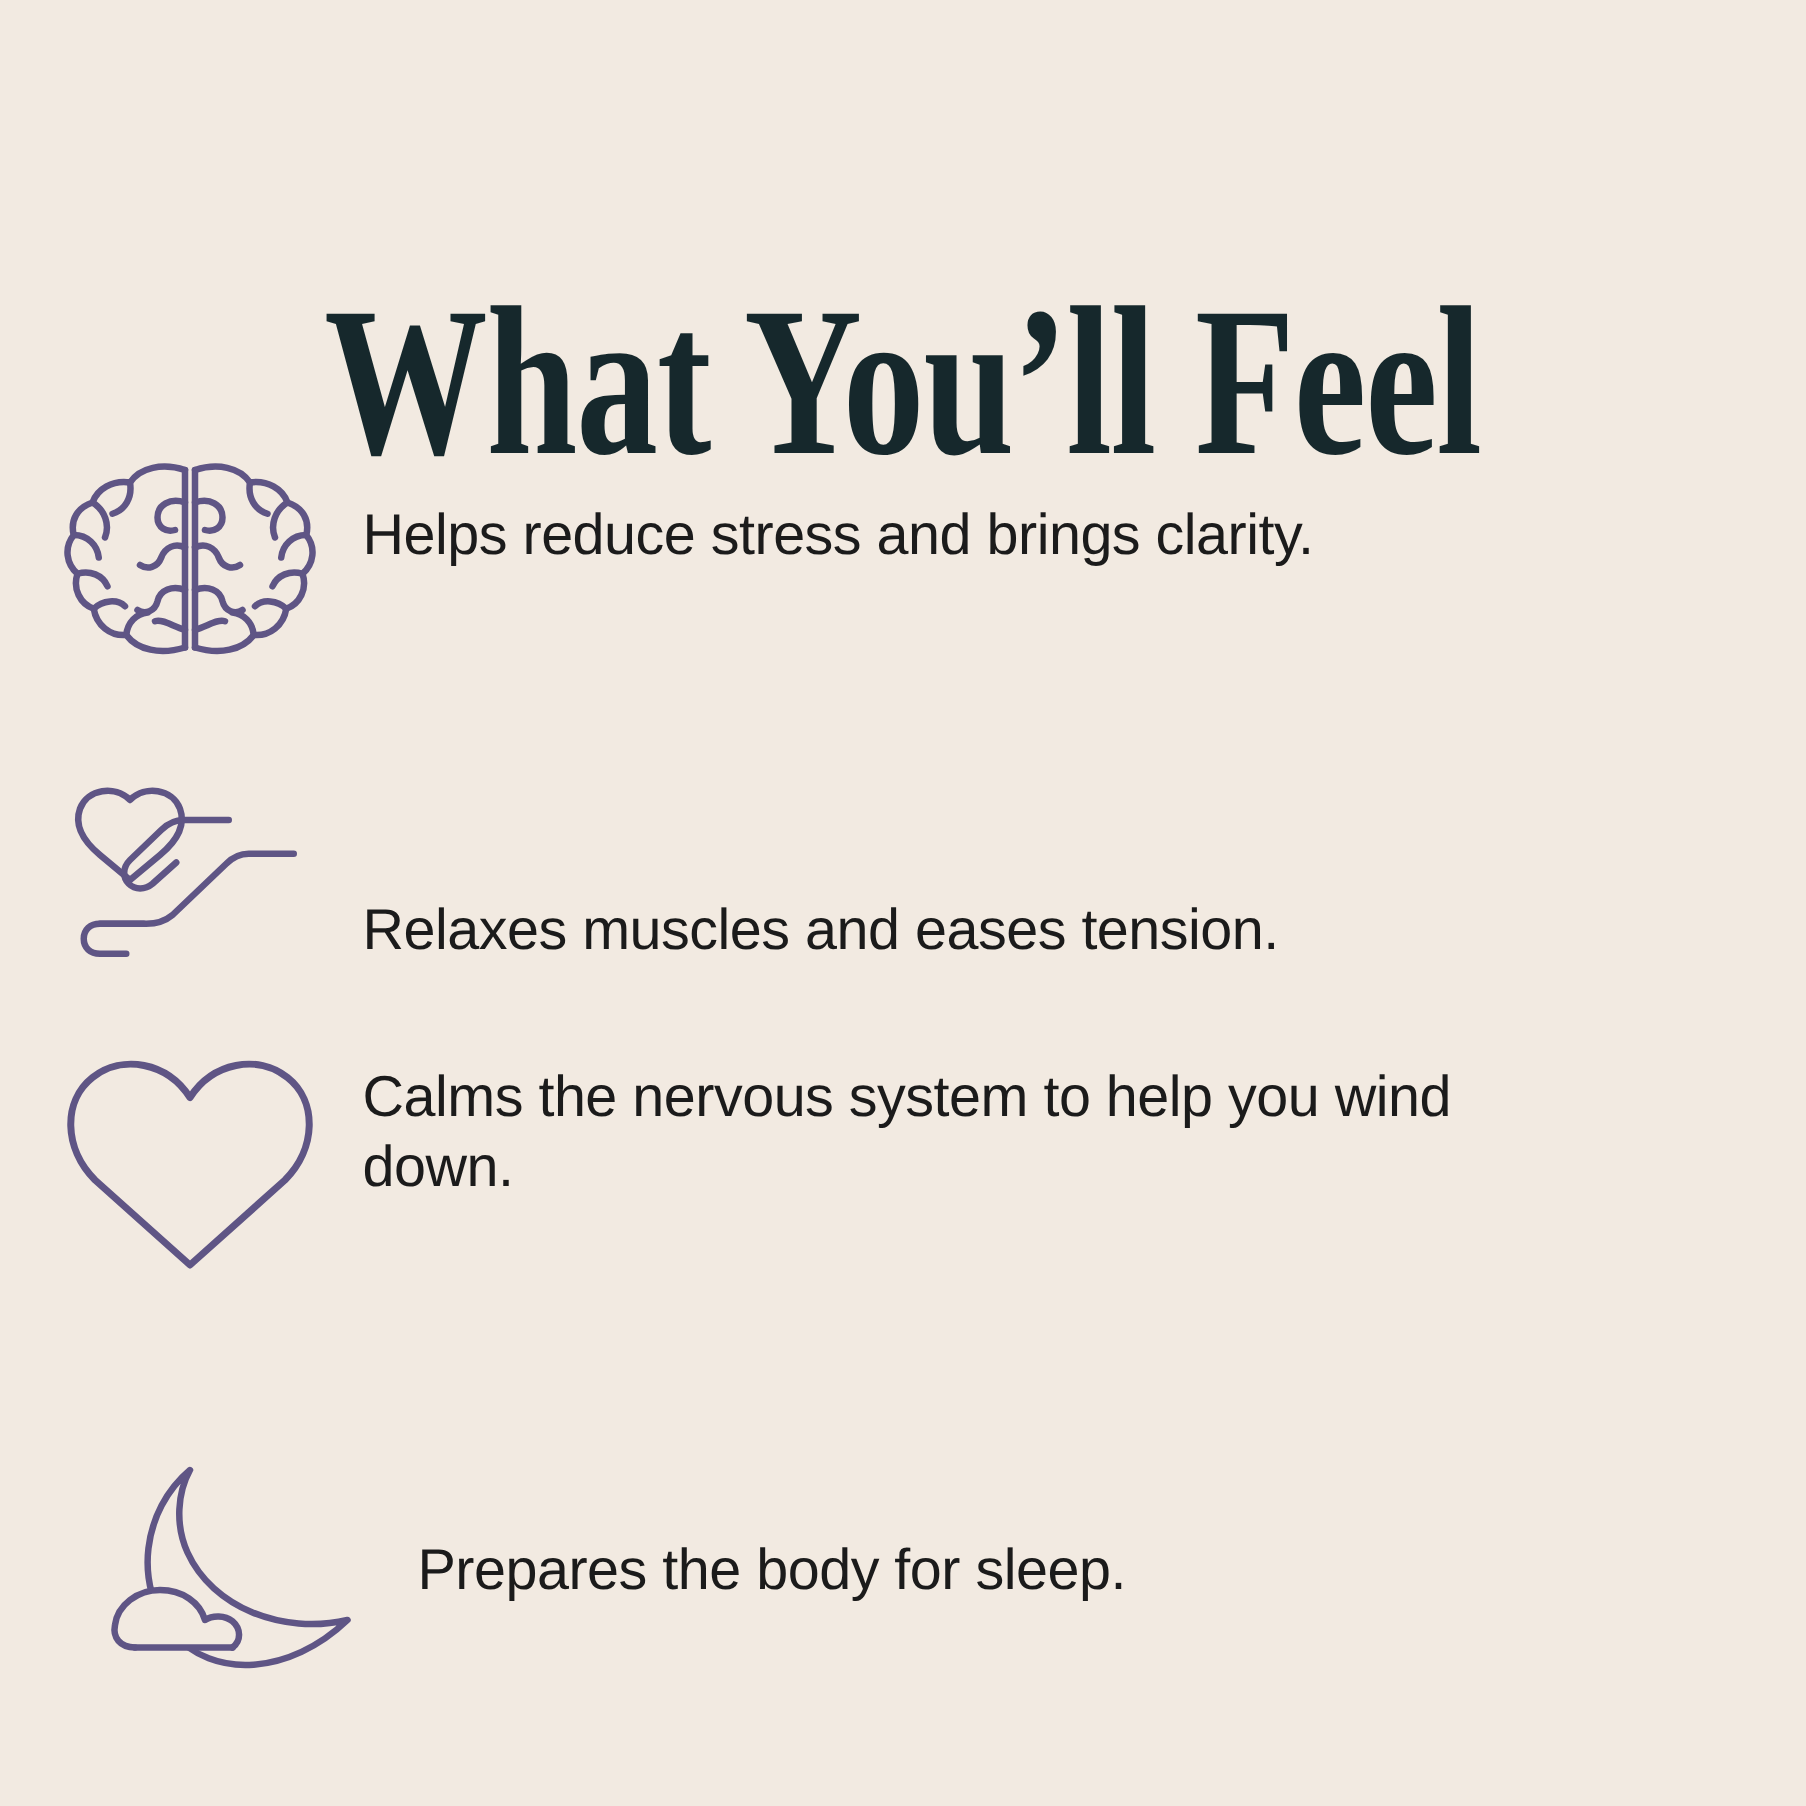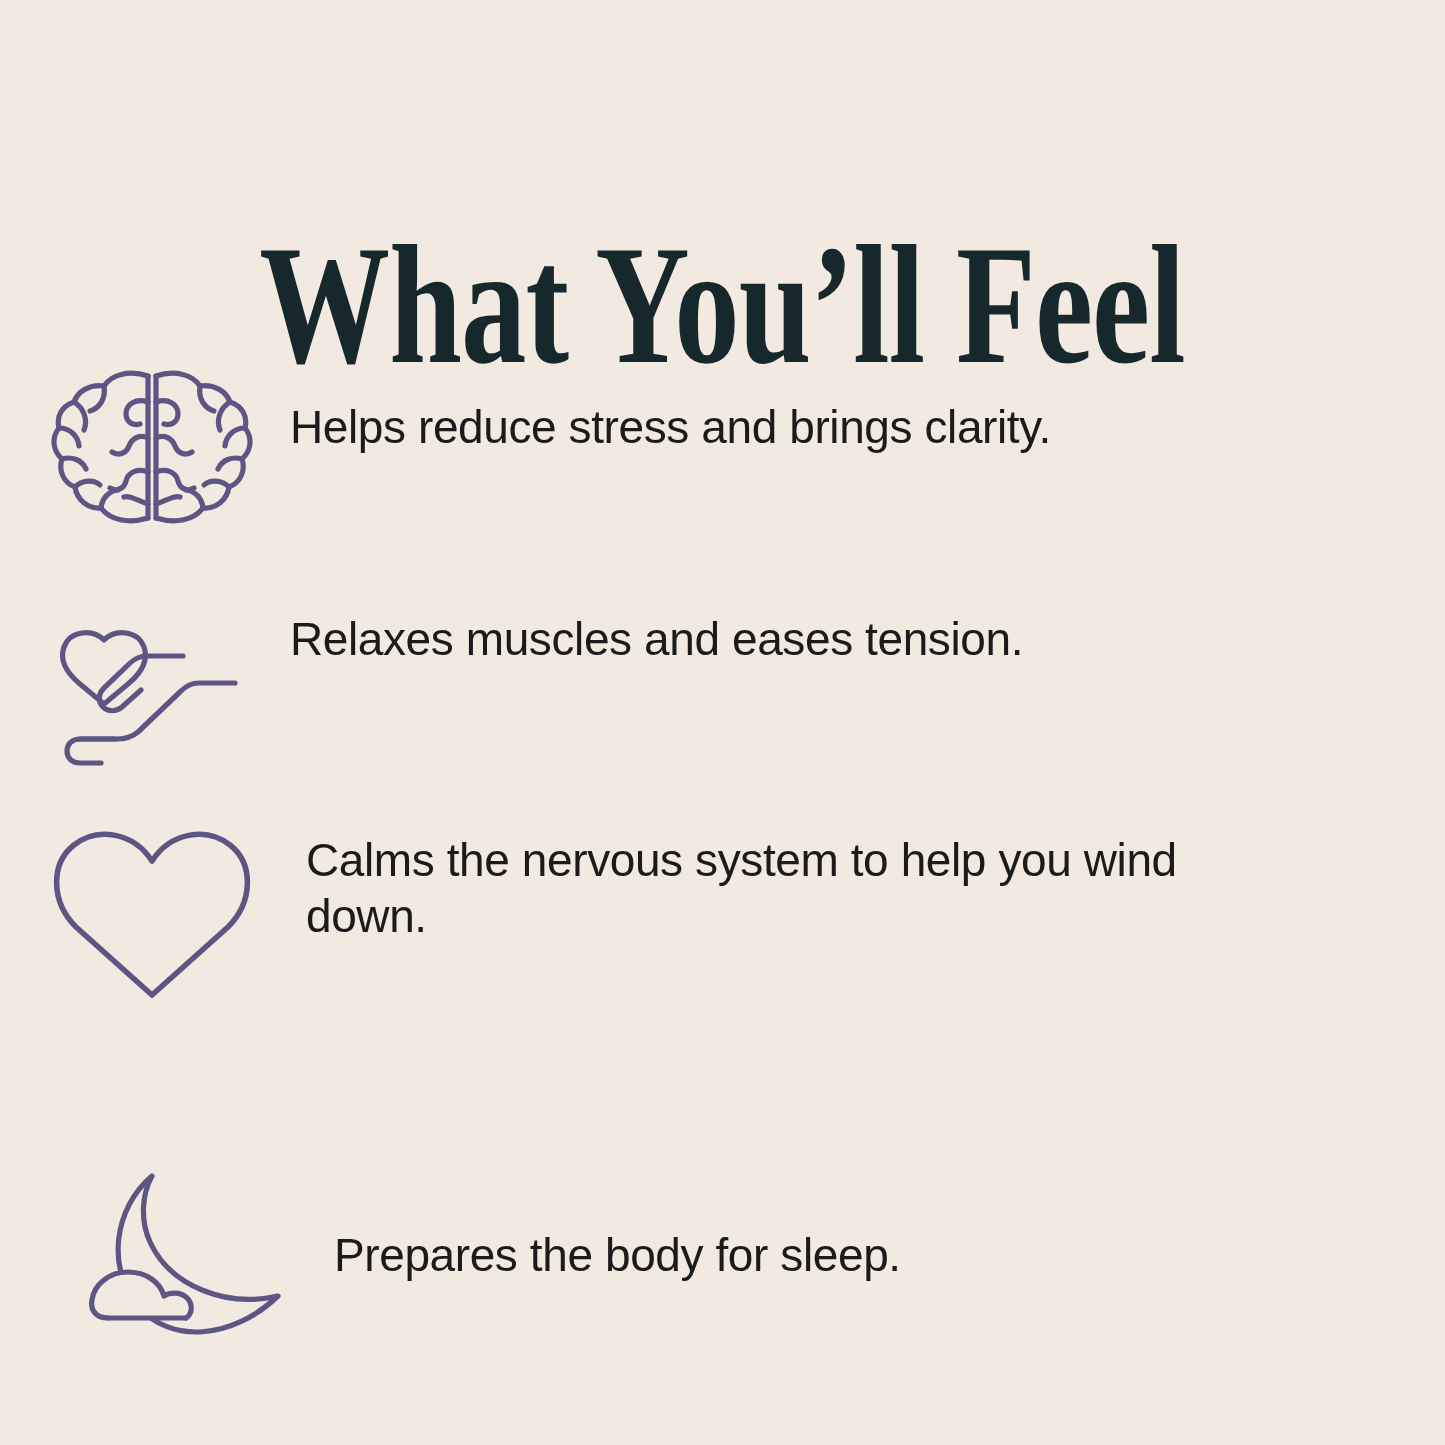--- a/index.html
+++ b/index.html
@@ -78,22 +78,22 @@
     font-weight: 400;
     font-size: 46px;
     line-height: 1.21;
     color: #1b1b1b;
     letter-spacing: -0.4px;
     margin: 0;
   }
 
   
   .row-1 { top: 28px; }
-  .row-2 { top: 268px; }
-  .row-3 { top: 483px; gap: 16px; }
+  .row-2 { top: 268px; align-items: flex-end; }
+  .row-3 { top: 500px; }
   .row-4 { top: 820px; margin-left: 44px; }
 
   .row-1 .text-cell { padding-top: 32px; }
   .row-2 .text-cell { padding-top: 4px; }
   .row-3 .text-cell { padding-top: 10px; }
   .row-4 .text-cell { padding-top: 68px; }
 
   .row-1 .icon-cell { padding-top: 0px; }
   .row-2 .icon-cell { padding-top: 14px; }
   .row-3 .icon-cell { padding-top: 0px; }

